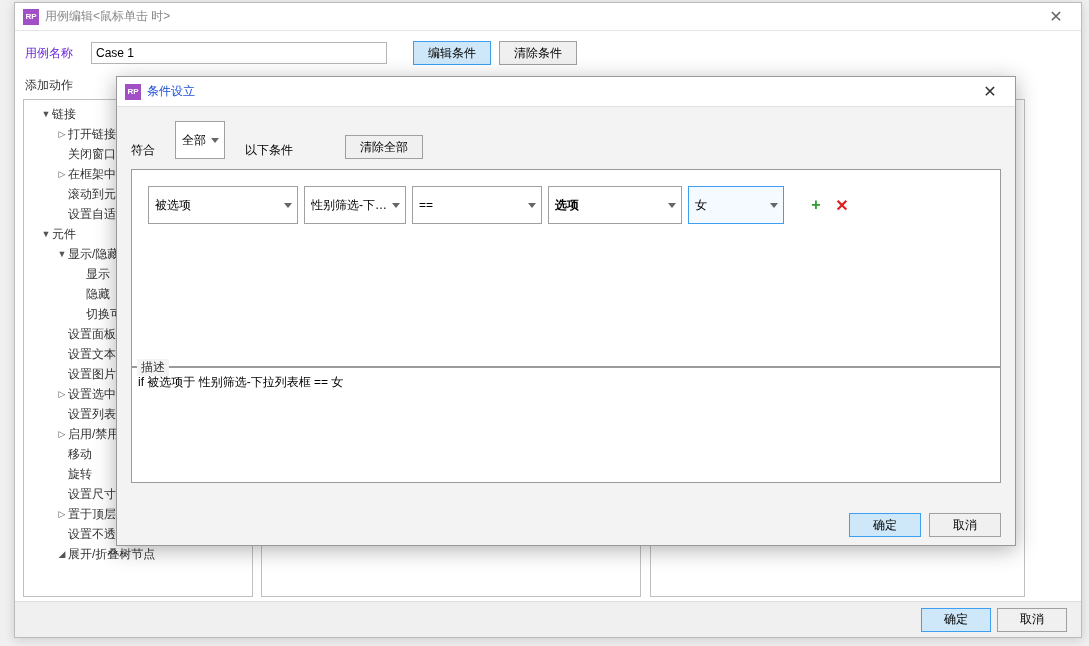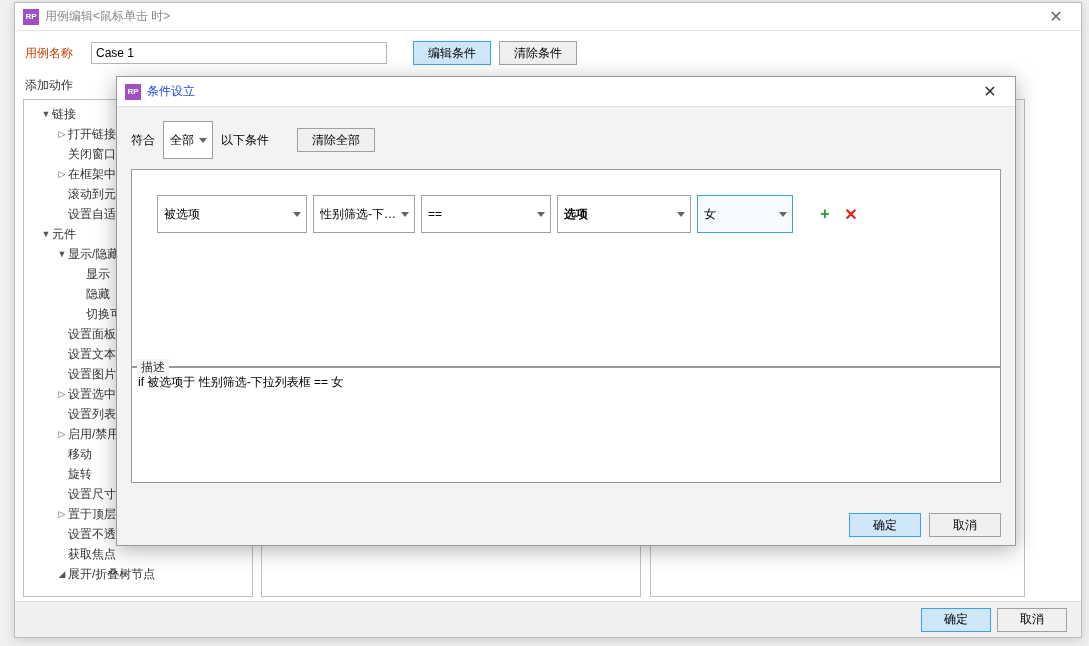--- a/index.html
+++ b/index.html
@@ -6,21 +6,21 @@
 body { background: #f0f0f0; width: 1089px; height: 646px; overflow: hidden; position: relative; }
 
 .main-window { position: absolute; left: 14px; top: 2px; width: 1068px; height: 636px; background: #fff; border: 1px solid #bbb; box-shadow: 0 2px 10px rgba(0,0,0,0.15); }
 
 .titlebar { height: 28px; display: flex; align-items: center; padding: 0 8px; background: #fff; border-bottom: 1px solid #e5e5e5; color: #888; }
 .titlebar .rp-icon { width: 16px; height: 16px; background: #a14fc5; color: #fff; font-size: 8px; display: flex; align-items: center; justify-content: center; margin-right: 6px; font-weight: bold; }
 .titlebar .title-text { flex: 1; }
 .titlebar .close { width: 34px; height: 28px; display: flex; align-items: center; justify-content: center; font-size: 16px; color: #666; cursor: pointer; }
 
 .case-row { display: flex; align-items: center; padding: 10px 10px 6px 10px; gap: 8px; }
-.case-row .lbl { color: #c2410c; }
+.case-row .lbl { color: #6d28d9; }
 .case-input { width: 296px; height: 22px; border: 1px solid #b5b5b5; padding: 0 4px; margin-left: 10px; }
 .btn { height: 24px; padding: 0 14px; background: #f0f0f0; border: 1px solid #a0a0a0; cursor: pointer; display: inline-flex; align-items: center; justify-content: center; }
 .btn.active { background: #cfe8f9; border: 1px solid #3c9fef; }
 .btn.primary { background: #cfe8f9; border: 1px solid #3c9fef; }
 
 .section-title { padding: 6px 10px 4px 10px; color: #333; }
 
 .tree-container { position: absolute; left: 8px; top: 96px; width: 230px; height: 498px; border: 1px solid #c0c0c0; overflow: hidden; background: #fff; }
 .tree { padding: 4px 0; }
 .tree-item { display: flex; align-items: center; height: 20px; padding-right: 4px; cursor: pointer; white-space: nowrap; }
@@ -36,26 +36,26 @@
 .footer { position: absolute; left: 0; bottom: 0; right: 0; height: 36px; display: flex; justify-content: flex-end; align-items: center; gap: 6px; padding-right: 14px; background: #f0f0f0; border-top: 1px solid #ddd; }
 .footer .btn { width: 70px; }
 
 
 .cond-dialog { position: absolute; left: 116px; top: 76px; width: 900px; height: 470px; background: #f3f3f3; border: 1px solid #999; box-shadow: 0 4px 20px rgba(0,0,0,0.3); z-index: 10; }
 .cond-titlebar { height: 30px; display: flex; align-items: center; padding: 0 8px; background: #fff; border-bottom: 1px solid #e0e0e0; }
 .cond-titlebar .rp-icon { width: 16px; height: 16px; background: #a14fc5; color: #fff; font-size: 8px; display: flex; align-items: center; justify-content: center; margin-right: 6px; font-weight: bold; }
 .cond-titlebar .ct-text { flex: 1; color: #1d4ed8; }
 .cond-titlebar .close { width: 34px; height: 30px; display: flex; align-items: center; justify-content: center; font-size: 16px; color: #333; cursor: pointer; }
 
-.match-row { display: flex; align-items: center; gap: 8px; padding: 14px 14px 10px 14px; }
+.match-row { display: flex; align-items: flex-end; gap: 20px; padding: 14px 14px 10px 14px; }
 .select { height: 38px; border: 1px solid #a0a0a0; background: #fff; display: inline-flex; align-items: center; padding: 0 18px 0 6px; position: relative; cursor: pointer; min-width: 48px; }
 .select::after { content: ""; position: absolute; right: 5px; top: 50%; margin-top: -2px; border-left: 4px solid transparent; border-right: 4px solid transparent; border-top: 5px solid #666; }
 .select.hl { border: 1px solid #3c9fef; background: #f4faff; }
 
-.cond-box { margin: 0 14px; height: 198px; border: 1px solid #9a9a9a; background: #fff; padding: 25px; }
+.cond-box { margin: 0 14px; height: 198px; border: 1px solid #9a9a9a; background: #fff; padding: 16px; }
 .cond-row { display: flex; align-items: center; gap: 6px; }
 .cond-row .select { flex-shrink: 0; }
 .sel-w1 { width: 150px; }
 .sel-w2 { width: 102px; }
 .sel-w3 { width: 130px; }
 .sel-w4 { width: 134px; font-weight: bold; }
 .sel-w5 { width: 96px; }
 .icon-btn { width: 20px; height: 20px; display: inline-flex; align-items: center; justify-content: center; font-weight: bold; font-size: 16px; cursor: pointer; }
 .icon-add { color: #2e9b2e; }
 .icon-del { color: #d22; }
@@ -171,24 +171,20 @@
         </div>
         <div class="tree-item ind1">
           <span class="tree-arrow">▷</span>
           <span class="tree-label">置于顶层/底层</span>
         </div>
         <div class="tree-item ind1">
           <span class="tree-arrow"></span>
           <span class="tree-label">设置不透明</span>
         </div>
         <div class="tree-item ind1">
-          <span class="tree-arrow"></span>
-          <span class="tree-label">获取焦点</span>
-        </div>
-        <div class="tree-item ind1">
           <span class="tree-arrow">◢</span>
           <span class="tree-label">展开/折叠树节点</span>
         </div>
       </div>
   </div>
 
   <div class="mid-panel"></div>
   <div class="right-panel"></div>
 
   <div class="footer">

